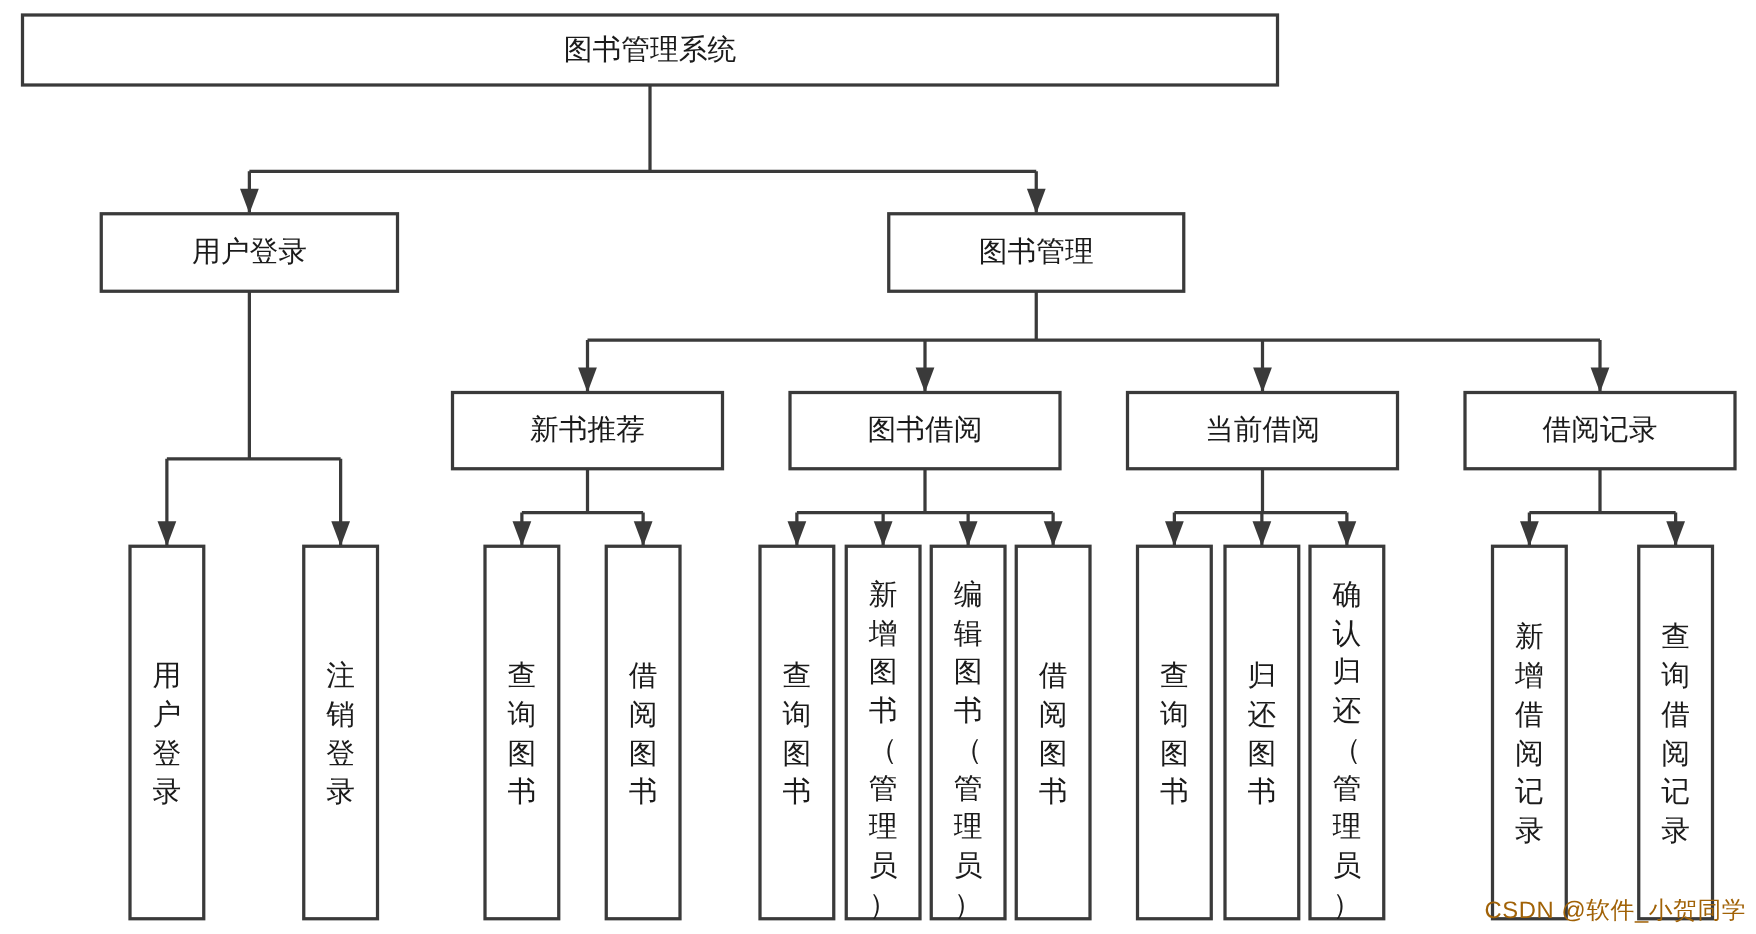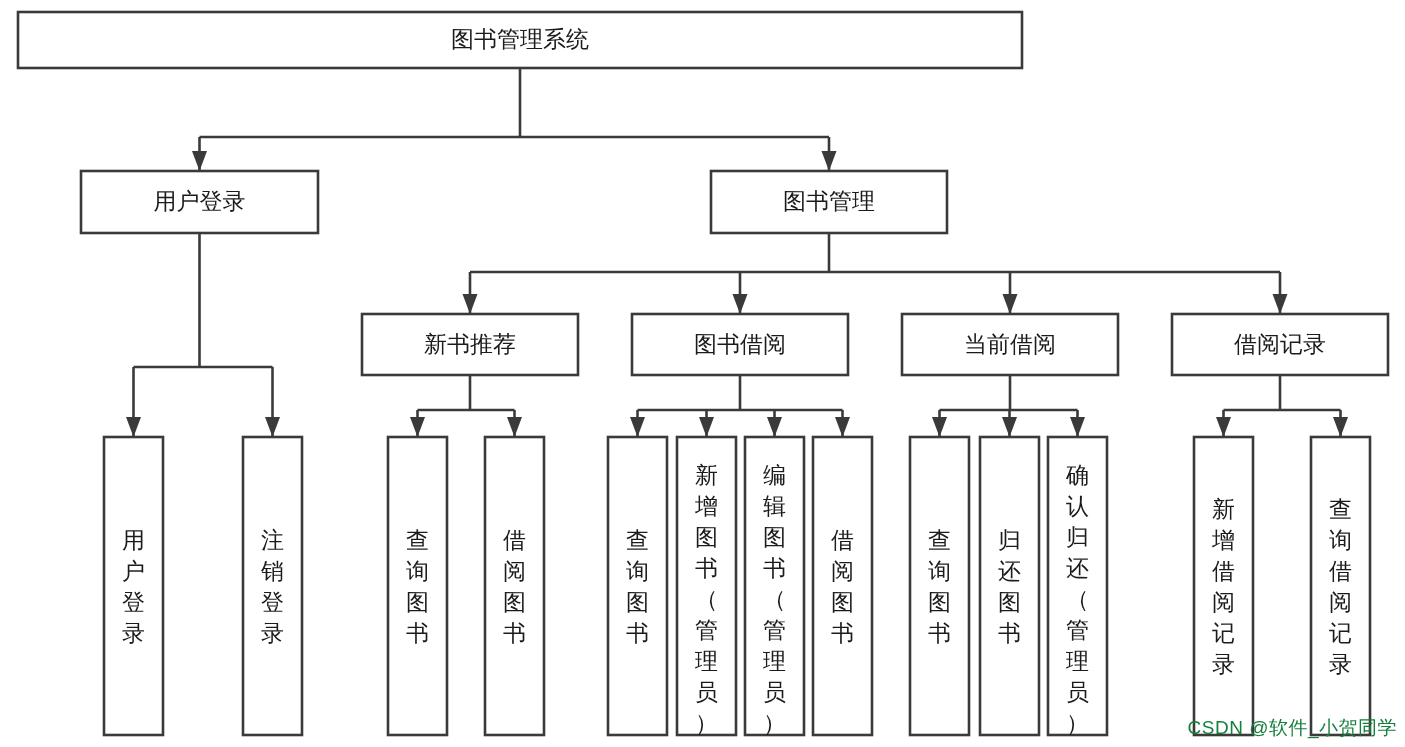--- a/index.html
+++ b/index.html
@@ -53,21 +53,21 @@
     font-size: 23px;
     fill: #1b1b1b;
     text-anchor: middle;
   }
   .watermark-text {
     position: absolute;
     right: 8px;
     bottom: 6px;
     font-family: "Liberation Sans", "DejaVu Sans", sans-serif;
     font-size: 19px;
-    color: #15803d;
+    color: #a16207;
     letter-spacing: 0.5px;
     white-space: nowrap;
     user-select: none;
   }
 </style>
 </head>
 <body>
 
 <div id="diagram-root">
   <svg class="diagram" viewBox="0 0 1405 747" xmlns="http://www.w3.org/2000/svg">

